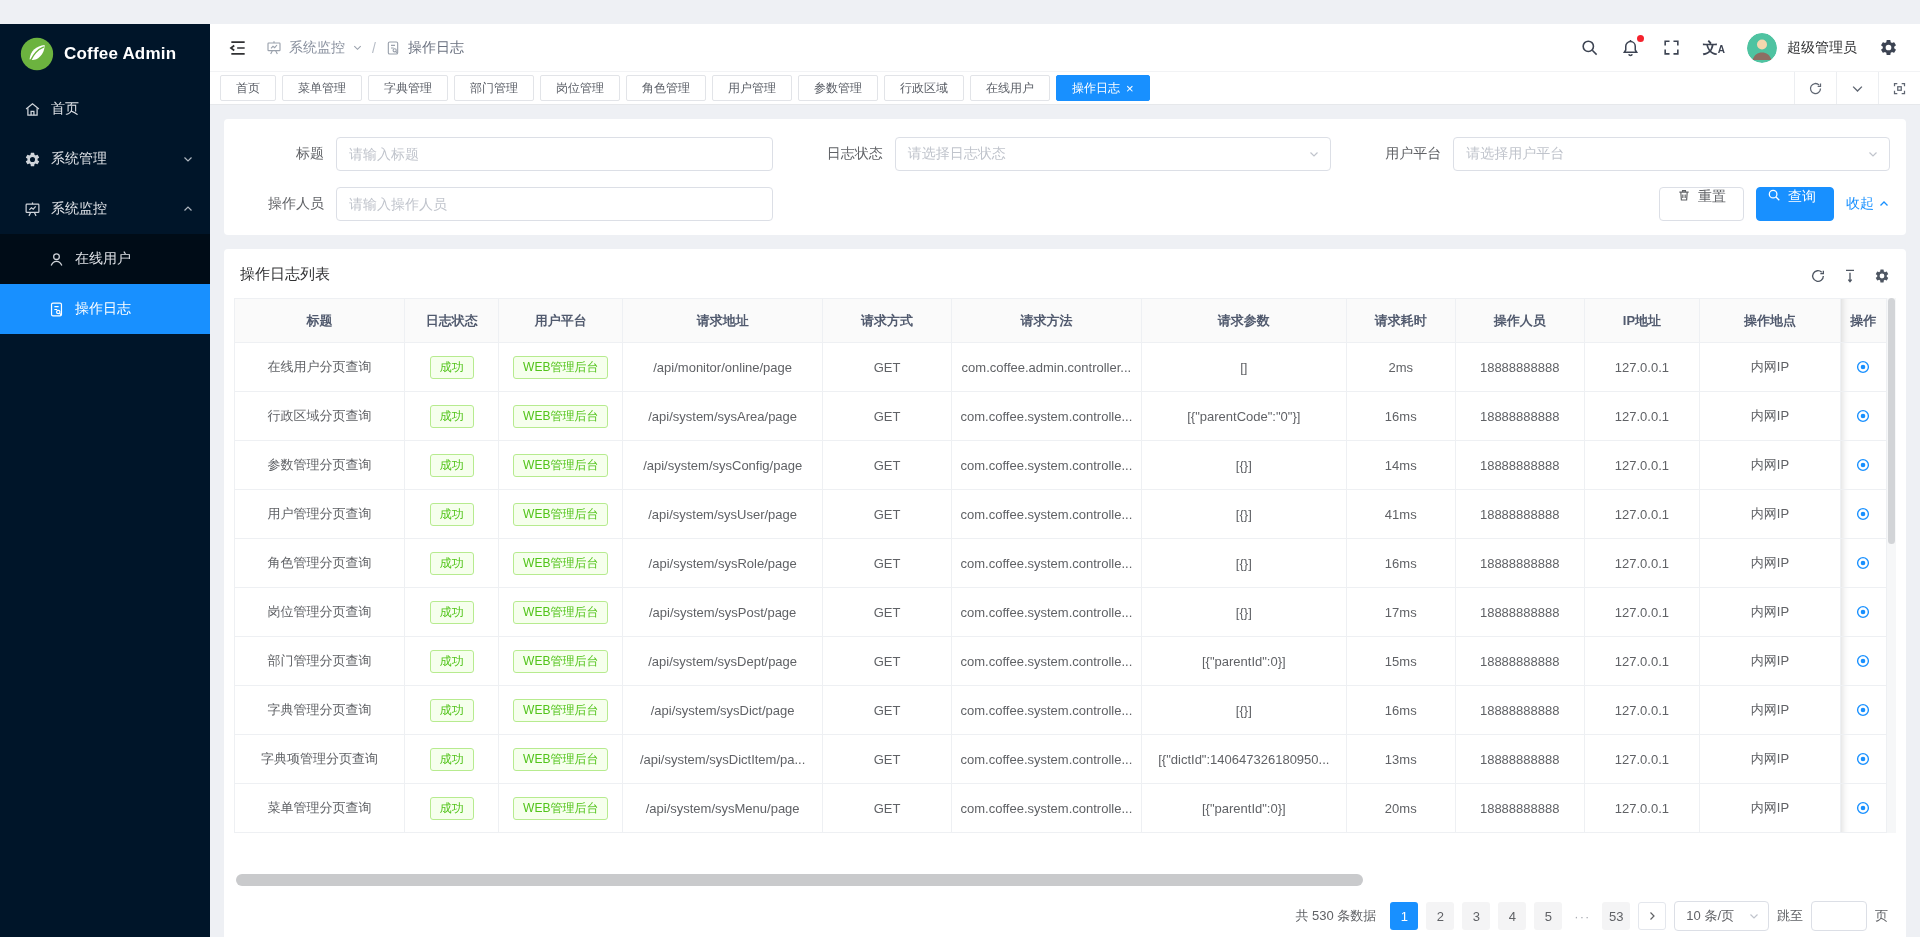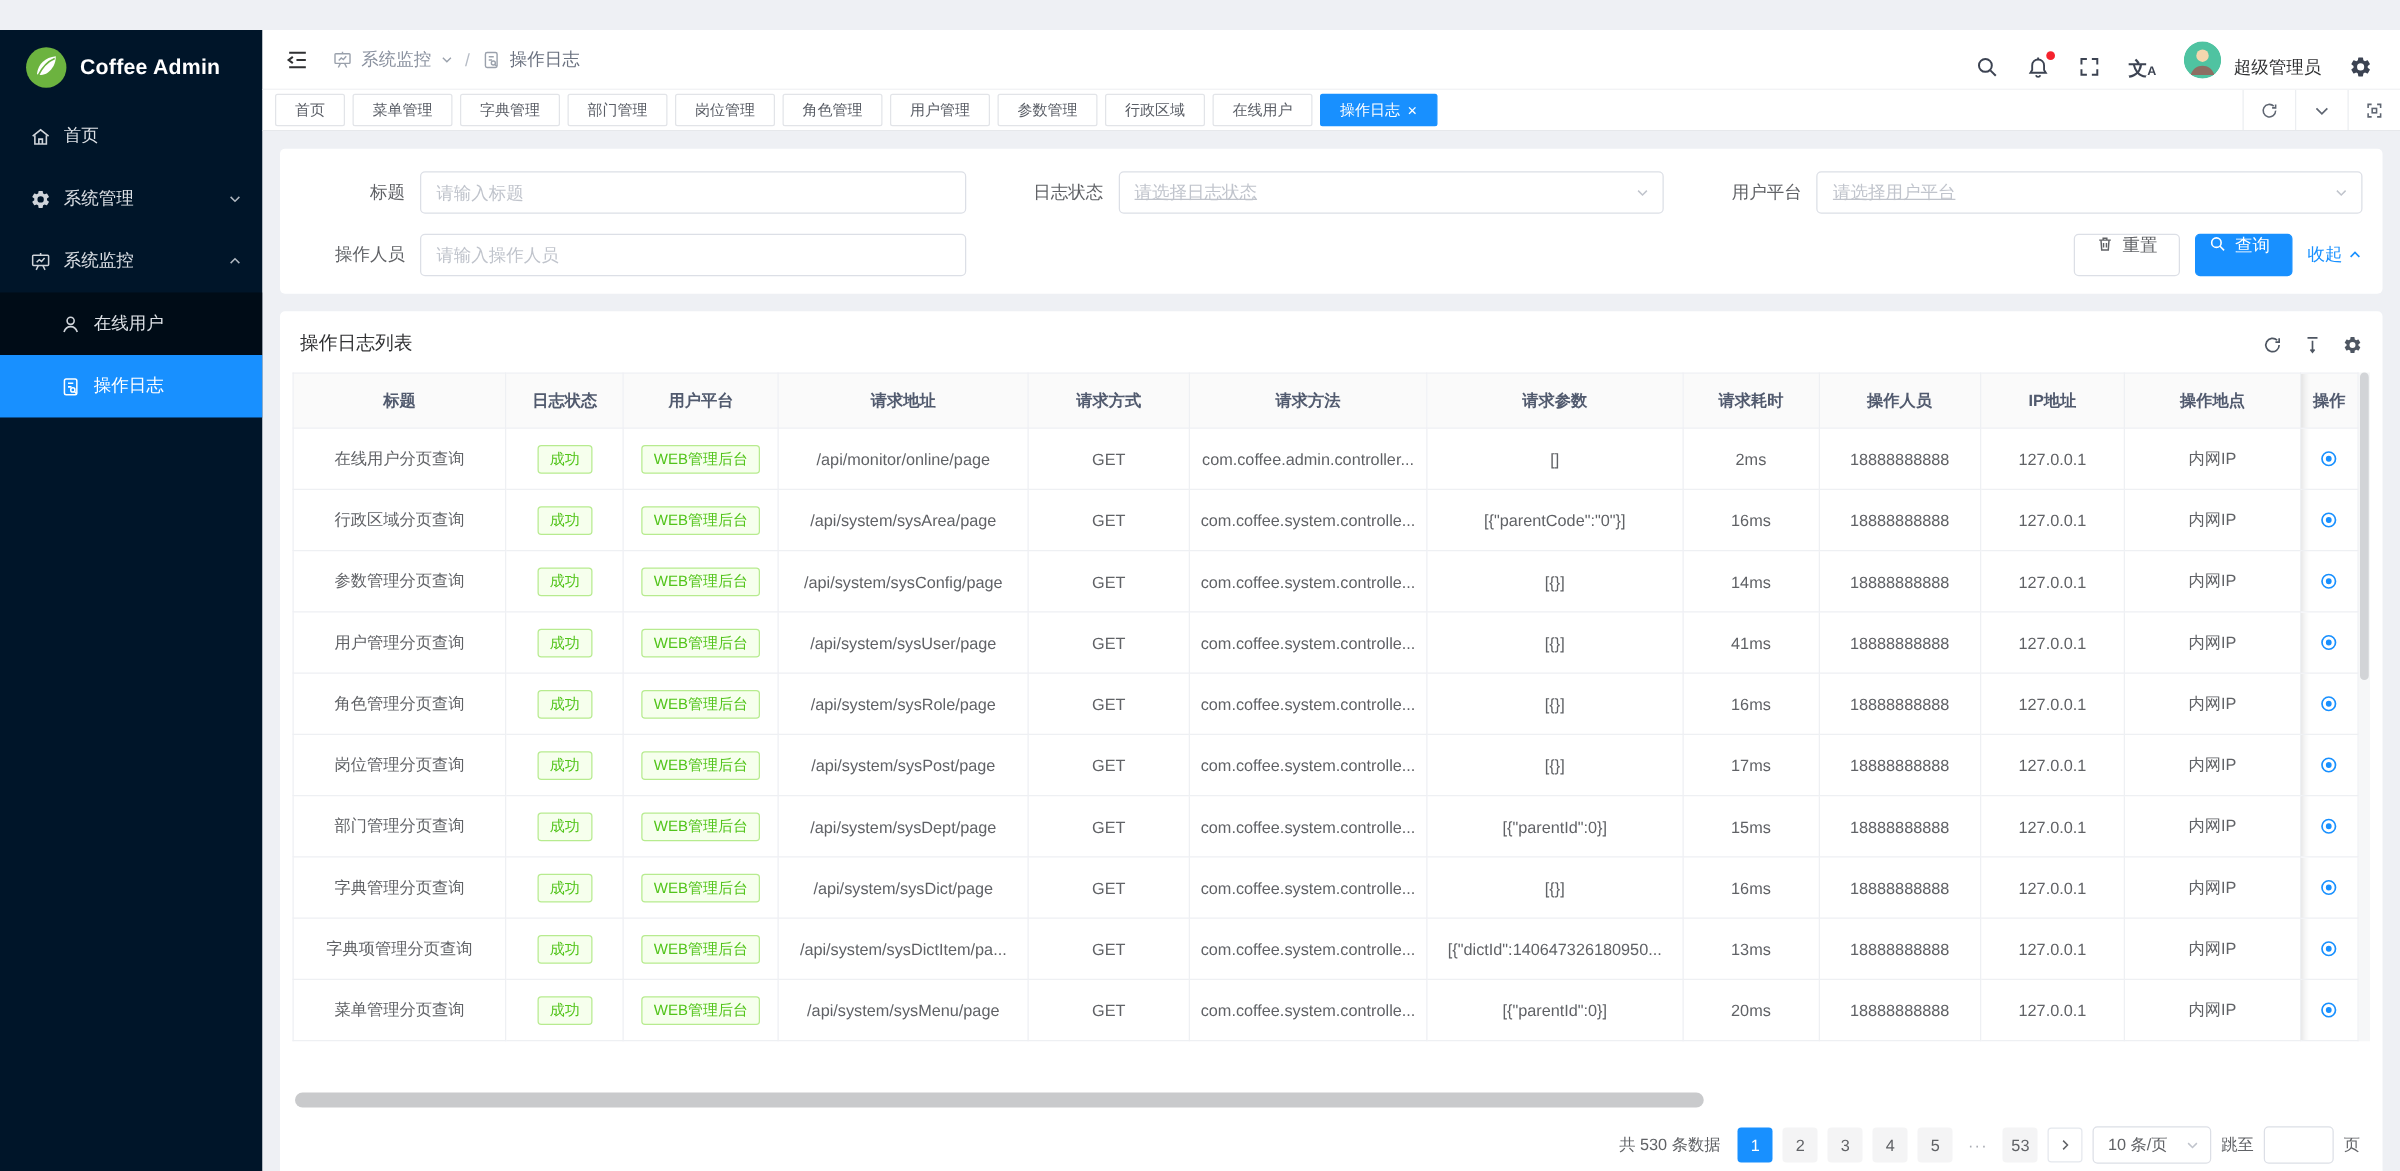--- a/index.html
+++ b/index.html
@@ -24,21 +24,21 @@
   
   .main { flex:1; min-width:0; display:flex; flex-direction:column; }
 
   .topbar { height:47px; background:#fff; display:flex; align-items:center; padding:0 22px 0 18px; flex-shrink:0; }
   .collapse-btn { width:20px; height:20px; color:#303133; cursor:pointer; margin-right:18px; }
   .breadcrumb { display:flex; align-items:center; gap:7px; font-size:14px; color:#8a919f; }
   .breadcrumb .bc-icon { width:16px; height:16px; color:#9aa1ac; }
   .bc-chev { width:11px; height:11px; color:#9aa1ac; }
   .bc-sep { color:#b6bcc6; margin:0 2px; }
   .bc-current { color:#6b7280; }
-  .topbar-right { margin-left:auto; display:flex; align-items:flex-end; gap:22px; }
+  .topbar-right { margin-left:auto; display:flex; align-items:center; gap:22px; }
   .icon-btn { width:19px; height:19px; color:#3c4352; cursor:pointer; position:relative; }
   .bell-wrap { position:relative; }
   .dot { position:absolute; top:-3px; right:-4px; width:7px; height:7px; border-radius:50%; background:#f5222d; }
   .lang-btn { font-size:15px; font-weight:600; color:#3c4352; cursor:pointer; line-height:1; }
   .lang-btn .sub { font-size:10px; }
   .avatar { width:30px; height:30px; border-radius:50%; overflow:hidden; cursor:pointer; }
   .username { font-size:14px; color:#303133; cursor:pointer; margin-left:-12px; }
 
   .tabbar { height:34px; background:#fff; border-top:1px solid #f2f3f5; border-bottom:1px solid #e6e8eb; display:flex; align-items:stretch; flex-shrink:0; }
   .tabs { flex:1; display:flex; align-items:center; gap:6px; padding:0 10px; overflow:hidden; }
@@ -51,21 +51,21 @@
 
   .content { flex:1; min-height:0; padding:14px; display:flex; flex-direction:column; gap:14px; background:#eef0f4; }
 
   
   .search-card { background:#fff; border-radius:4px; padding:18px 16px 14px; flex-shrink:0; }
   .search-grid { display:grid; grid-template-columns:repeat(3,1fr); column-gap:26px; row-gap:16px; }
   .form-item { display:flex; align-items:center; min-width:0; }
   .form-label { width:96px; text-align:right; padding-right:12px; font-size:14px; color:#606266; flex-shrink:0; white-space:nowrap; }
   .ipt { flex:1; height:34px; border:1px solid #dcdfe6; border-radius:4px; padding:0 12px; font-size:14px; color:#606266; background:#fff; outline:none; font-family:inherit; min-width:0; }
   .ipt::placeholder { color:#c0c4cc; }
-  .sel { flex:1; height:34px; border:1px solid #dcdfe6; border-radius:4px; padding:0 10px 0 12px; font-size:14px; color:#c0c4cc; background:#fff; display:flex; align-items:center; justify-content:space-between; cursor:pointer; min-width:0;text-decoration:underline; }
+  .sel { flex:1; height:34px; border:1px solid #dcdfe6; border-radius:4px; padding:0 10px 0 12px; font-size:14px; color:#c0c4cc; background:#fff; display:flex; align-items:center; justify-content:space-between; cursor:pointer; min-width:0; }
   .sel .sel-chev { width:12px; height:12px; color:#c0c4cc; flex-shrink:0; }
   .form-actions { grid-column:2 / 4; display:flex; justify-content:flex-end; align-items:center; gap:12px; }
   .btn { height:34px; border-radius:4px; display:inline-flex; align-items:flex-start; gap:7px; padding:0 17px; font-size:14px; cursor:pointer; }
   .btn svg { width:14px; height:14px; }
   .btn-plain { background:#fff; border:1px solid #dcdfe6; color:#606266; }
   .btn-primary { background:#1890ff; border:1px solid #1890ff; color:#fff;padding-left:10px; }
   .link-collapse { color:#1890ff; font-size:14px; display:inline-flex; align-items:center; gap:4px; cursor:pointer; }
   .link-collapse svg { width:12px; height:12px; }
 
   

